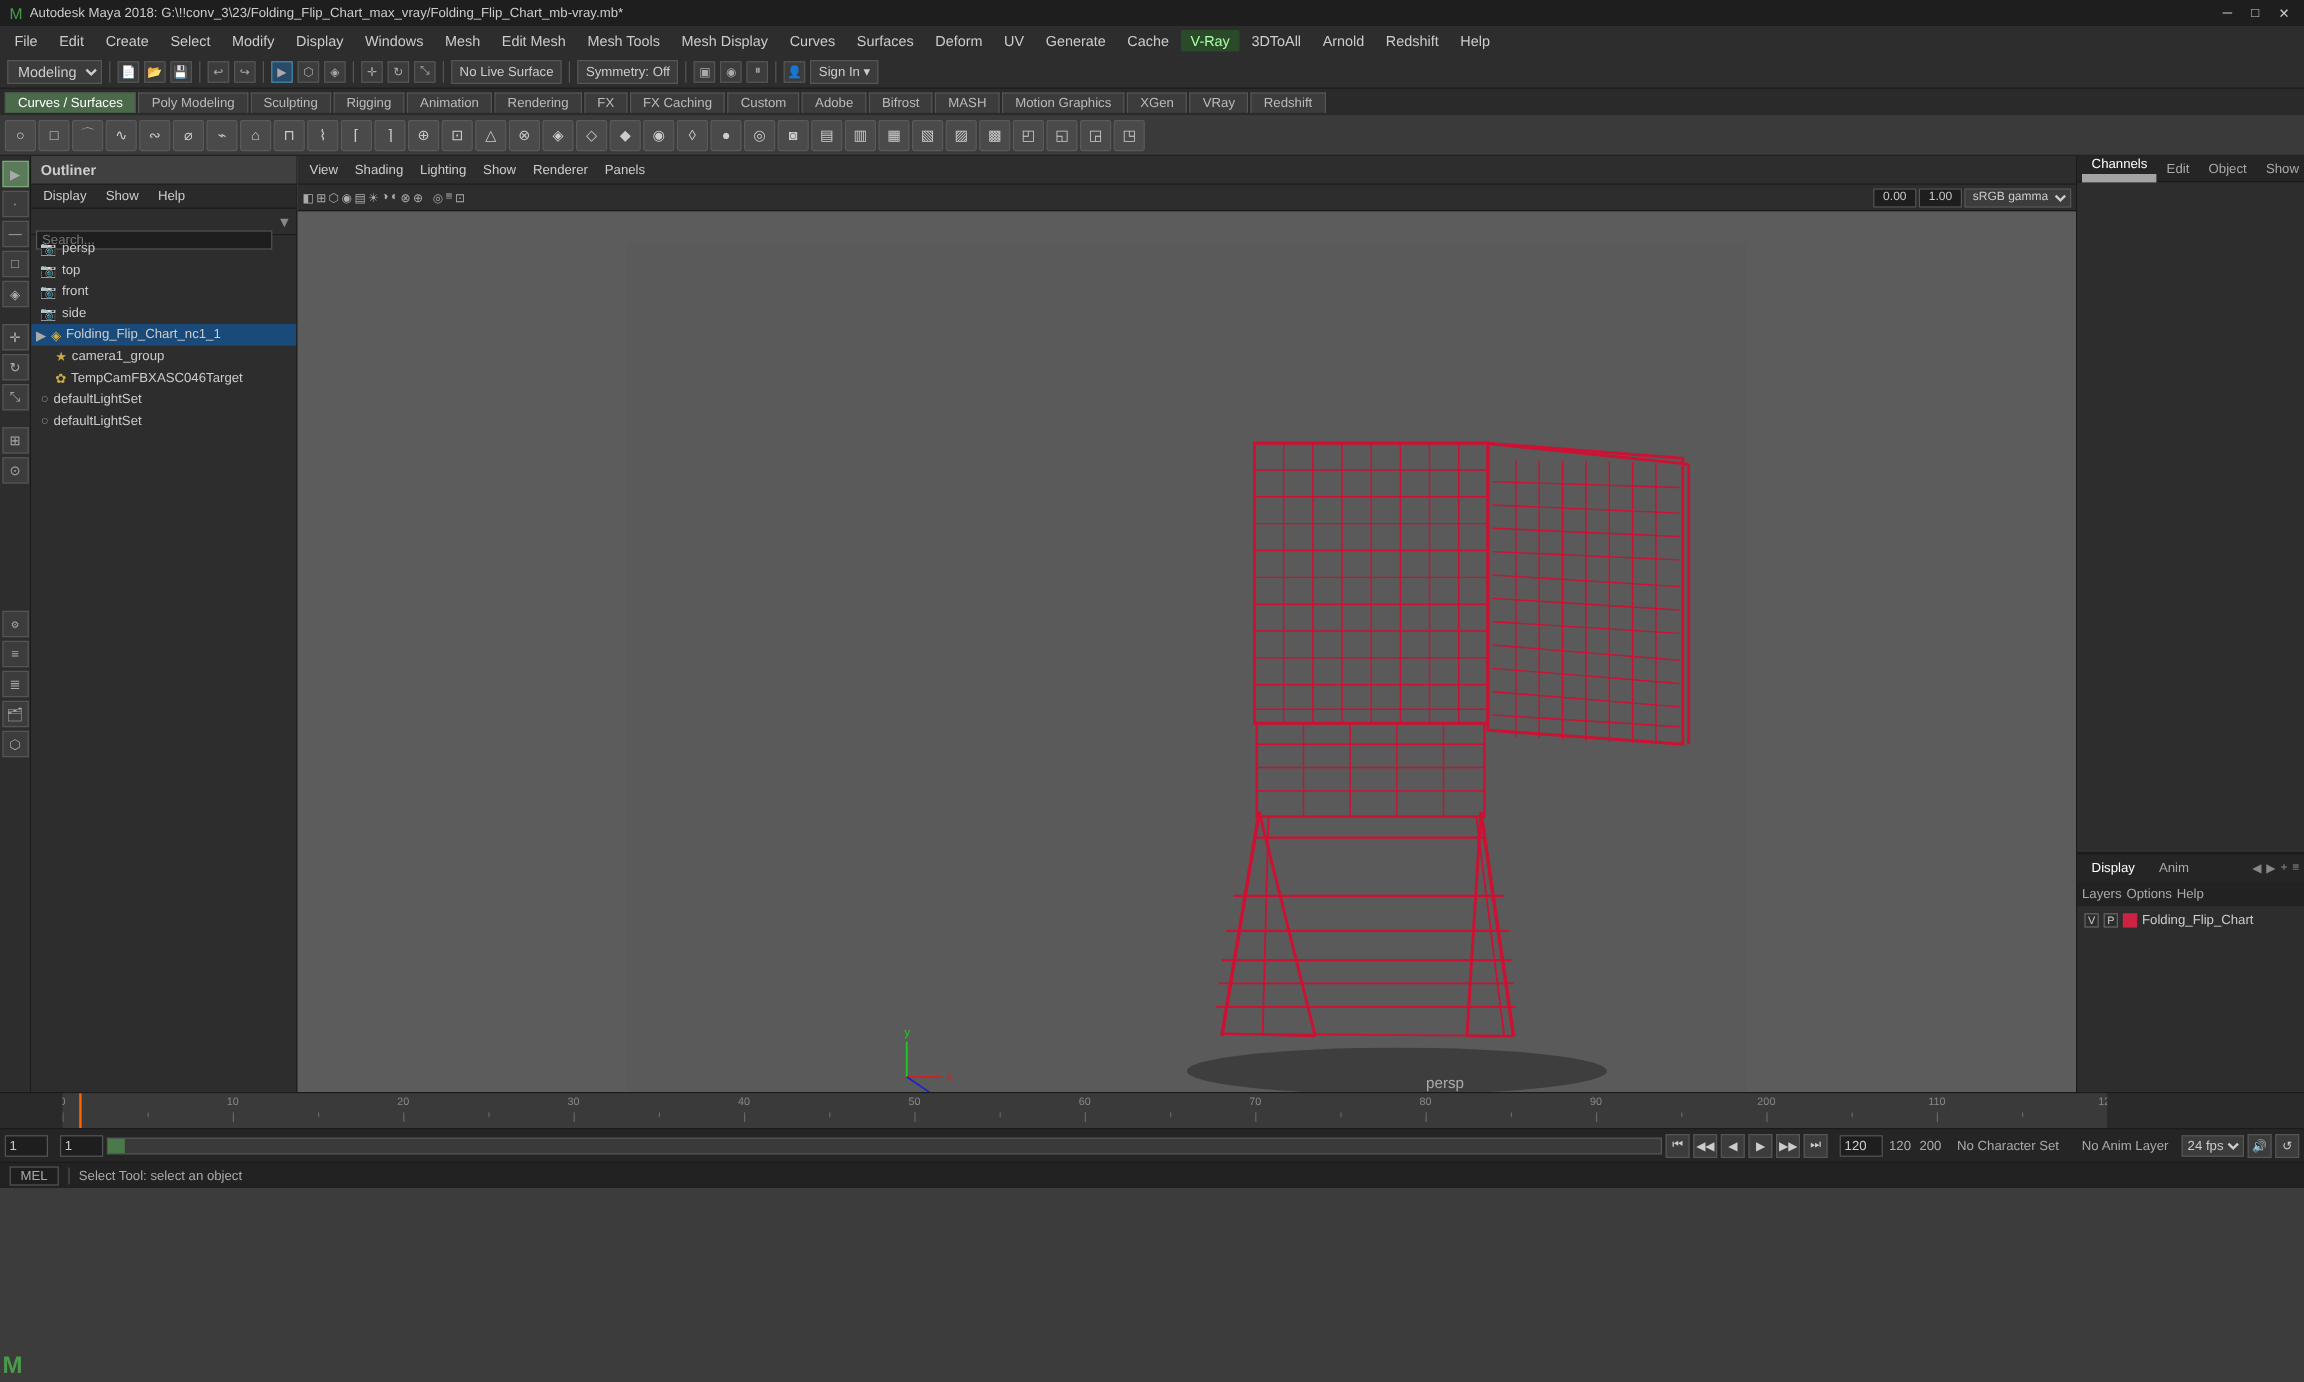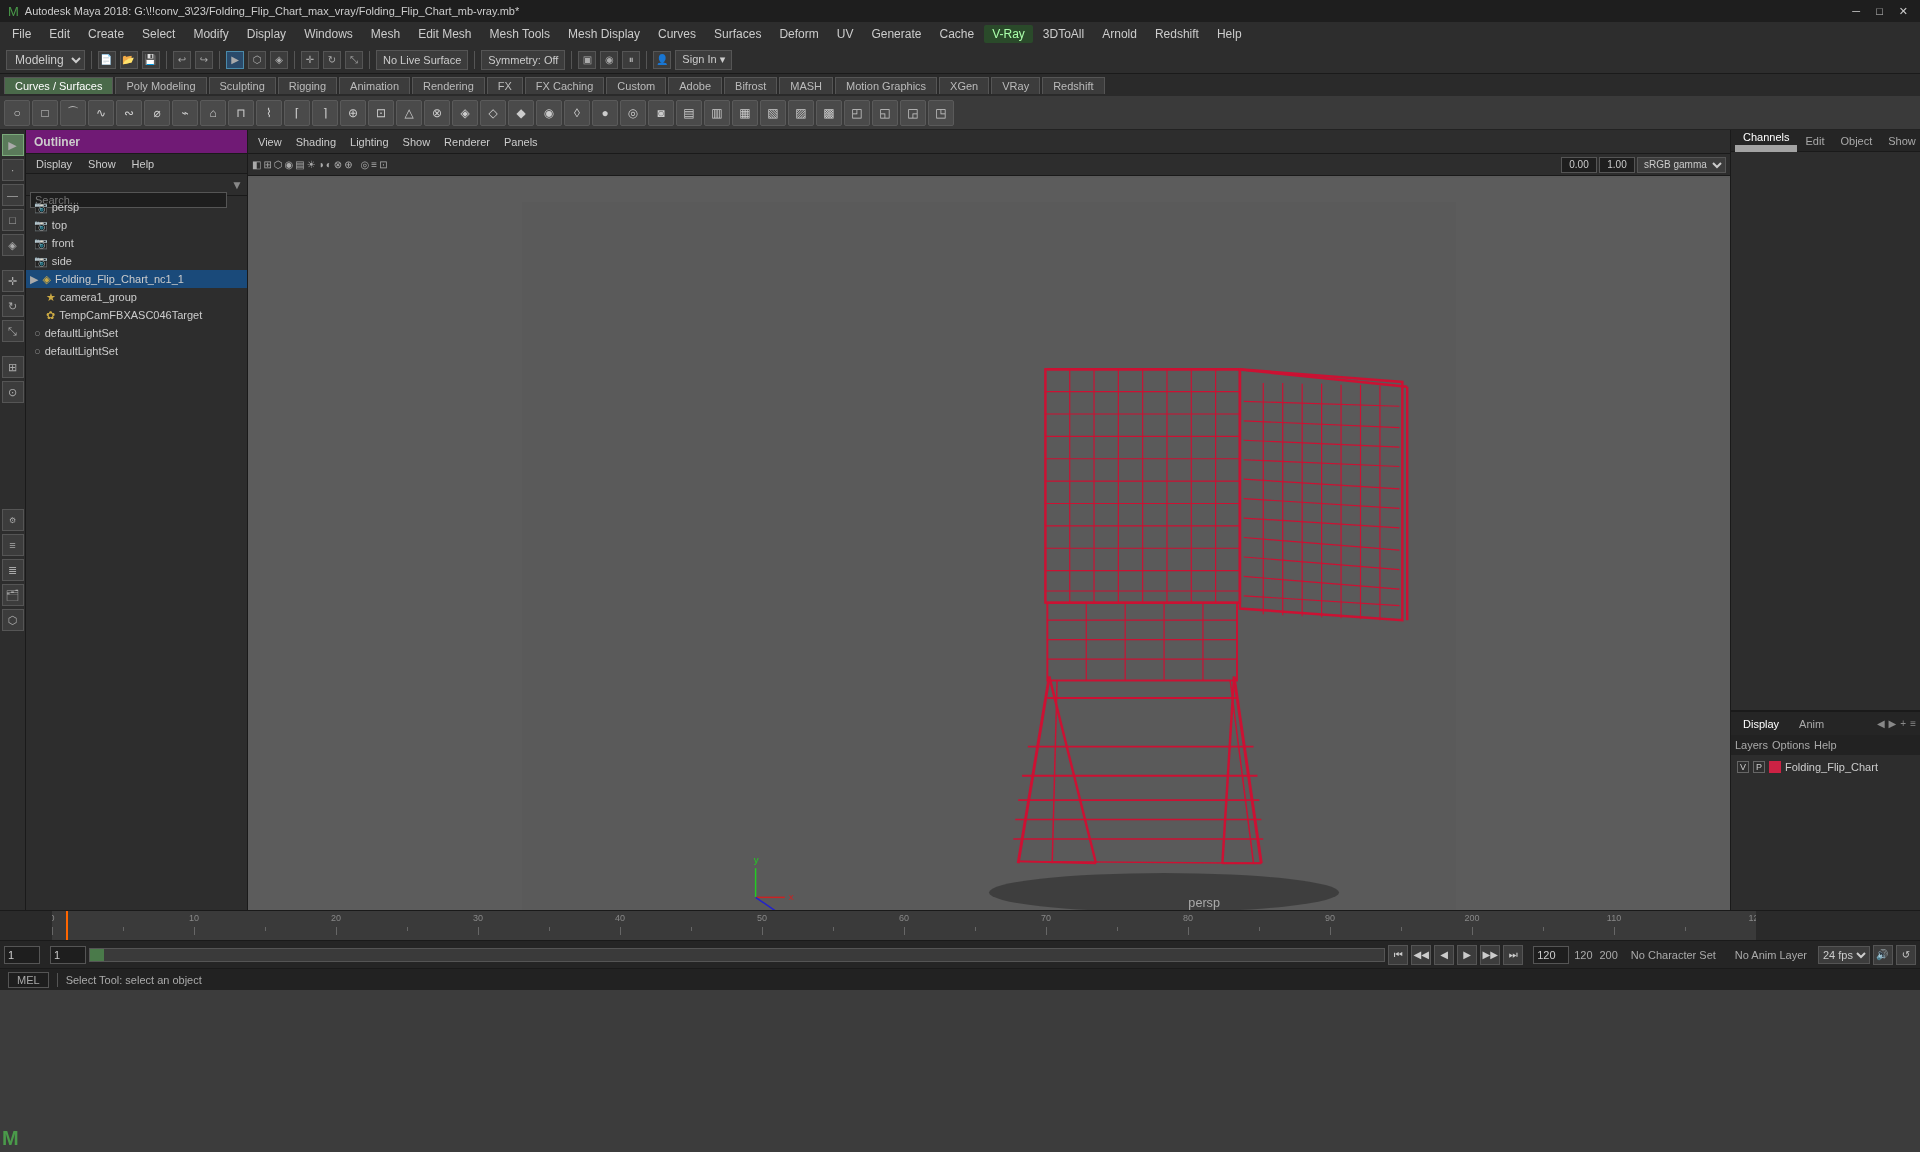--- a/index.html
+++ b/index.html
@@ -171,21 +171,21 @@
     
     #outliner {
       width: 222px;
       background: #2d2d2d;
       border-right: 1px solid #1a1a1a;
       display: flex;
       flex-direction: column;
     }
     #outliner-header {
       height: 24px;
-      background: #701a75;
+      background: #404040;
       display: flex;
       align-items: center;
       padding: 0 8px;
       font-size: 12px;
       font-weight: bold;
       color: #cccccc;
       border-bottom: 1px solid #1a1a1a;
     }
     #outliner-menubar {
       height: 20px;

